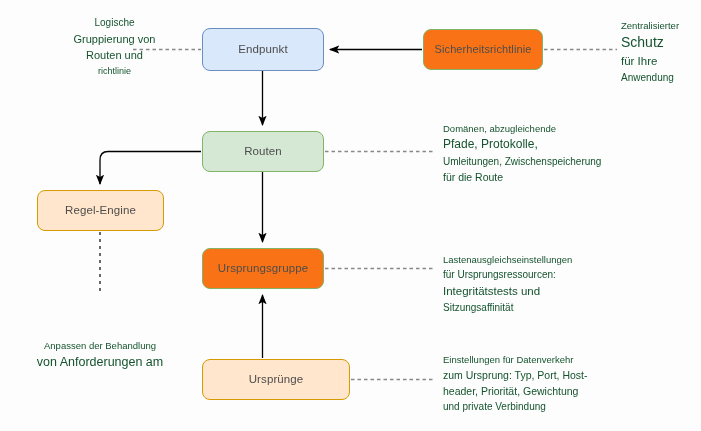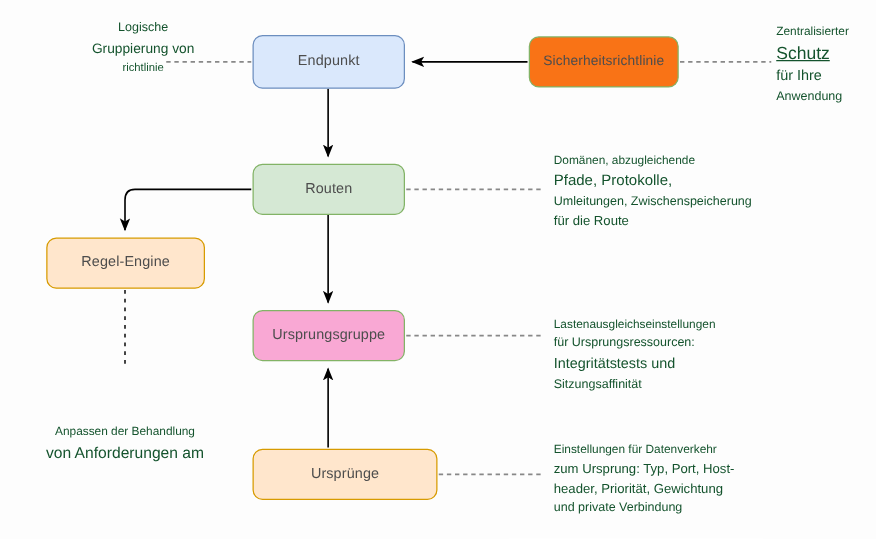--- a/index.html
+++ b/index.html
@@ -100,37 +100,38 @@
   </div>
 
   <div class="node" id="node-routen" style="left: 202px; top: 131px; width: 122px; height: 41px; background: rgb(213, 232, 212); border-color: rgb(130, 179, 102);">
     <span class="node-label" style="font-size: 11.5px;">Routen</span>
   </div>
 
   <div class="node" id="node-regel-engine" style="left: 37px; top: 190px; width: 127px; height: 41px; background: rgb(255, 230, 204); border-color: rgb(215, 155, 0);">
     <span class="node-label" style="font-size: 11.5px;">Regel-Engine</span>
   </div>
 
-  <div class="node" id="node-ursprungsgruppe" style="left: 202px; top: 248px; width: 122px; height: 41px; background: #f9a8d4; border-color: rgb(130, 179, 102);">
+  <div class="node" id="node-ursprungsgruppe" style="left: 202px; top: 248px; width: 122px; height: 41px; background: #f97316; border-color: rgb(130, 179, 102);">
     <span class="node-label" style="font-size: 11.5px;">Ursprungsgruppe</span>
   </div>
 
   <div class="node" id="node-urspruenge" style="left: 202px; top: 359px; width: 148px; height: 41px; background: rgb(255, 230, 204); border-color: rgb(215, 155, 0);">
     <span class="node-label" style="font-size: 11.5px;">Ursprünge</span>
   </div>
 
   <div class="note note-left" id="note-endpunkt" style="left:52px; top:15px; width:125px;">
       <span class="ln" style="font-size: 10px; line-height: 15.5px;">Logische</span>
       <span class="ln" style="font-size: 11px; line-height: 16.5px;">Gruppierung von</span>
+      <span class="ln" style="font-size: 11px; line-height: 16.5px;">Routen und</span>
       <span class="ln" style="font-size: 9px; line-height: 14.5px;">richtlinie</span>
     </div>
 
   <div class="note note-right" id="note-sicherheitsrichtlinie" style="left:621px; top:18px; width:80px;">
       <span class="ln" style="font-size: 9.5px; line-height: 15px;">Zentralisierter</span>
-      <span class="ln" style="font-size: 14px; line-height: 19.5px; text-decoration: underline;">Schutz</span>
+      <span class="ln" style="font-size: 14px; line-height: 19.5px;">Schutz</span>
       <span class="ln" style="font-size: 11.5px; line-height: 17px;">für Ihre</span>
       <span class="ln" style="font-size: 10px; line-height: 15.5px;">Anwendung</span>
     </div>
 
   <div class="note note-right" id="note-routen" style="left:443px; top:121px; width:250px;">
       <span class="ln" style="font-size: 9.5px; line-height: 15px;">Domänen, abzugleichende</span>
       <span class="ln" style="font-size: 12px; line-height: 17.5px;">Pfade, Protokolle,</span>
       <span class="ln" style="font-size: 10px; line-height: 15.5px;">Umleitungen, Zwischenspeicherung</span>
       <span class="ln" style="font-size: 10.5px; line-height: 16px;">für die Route</span>
     </div>

